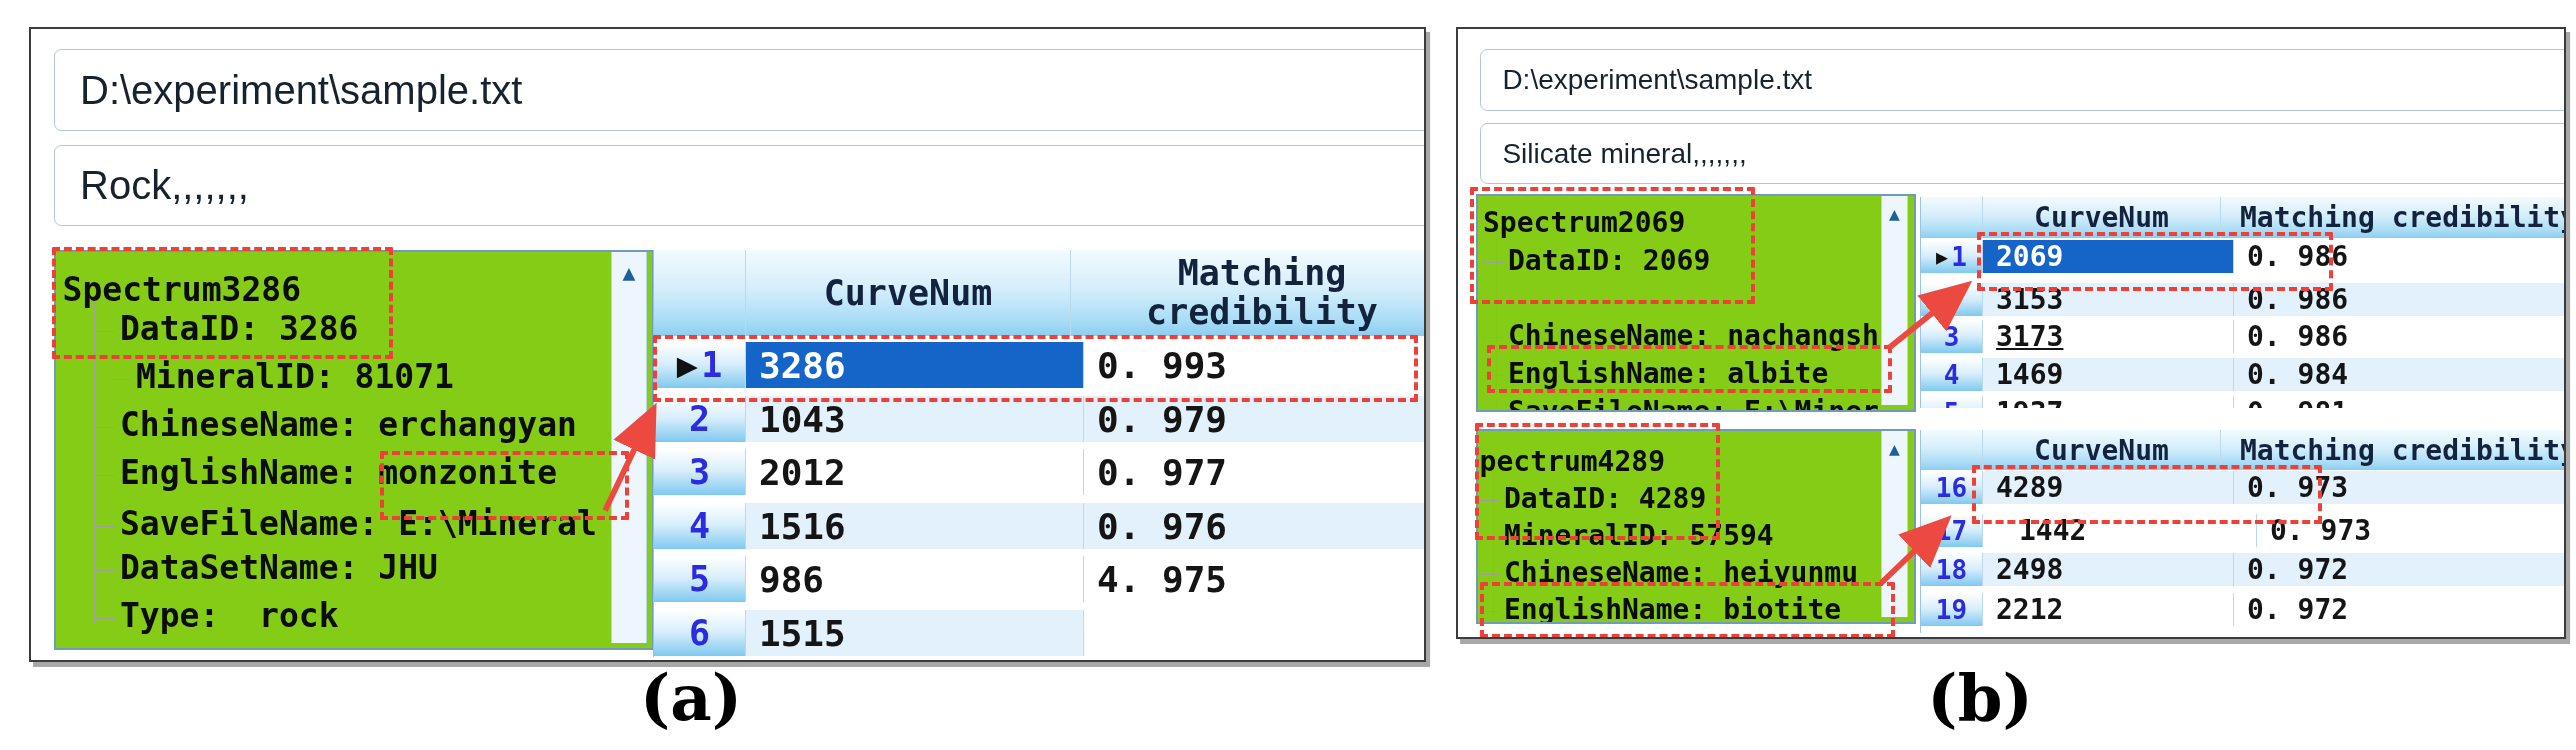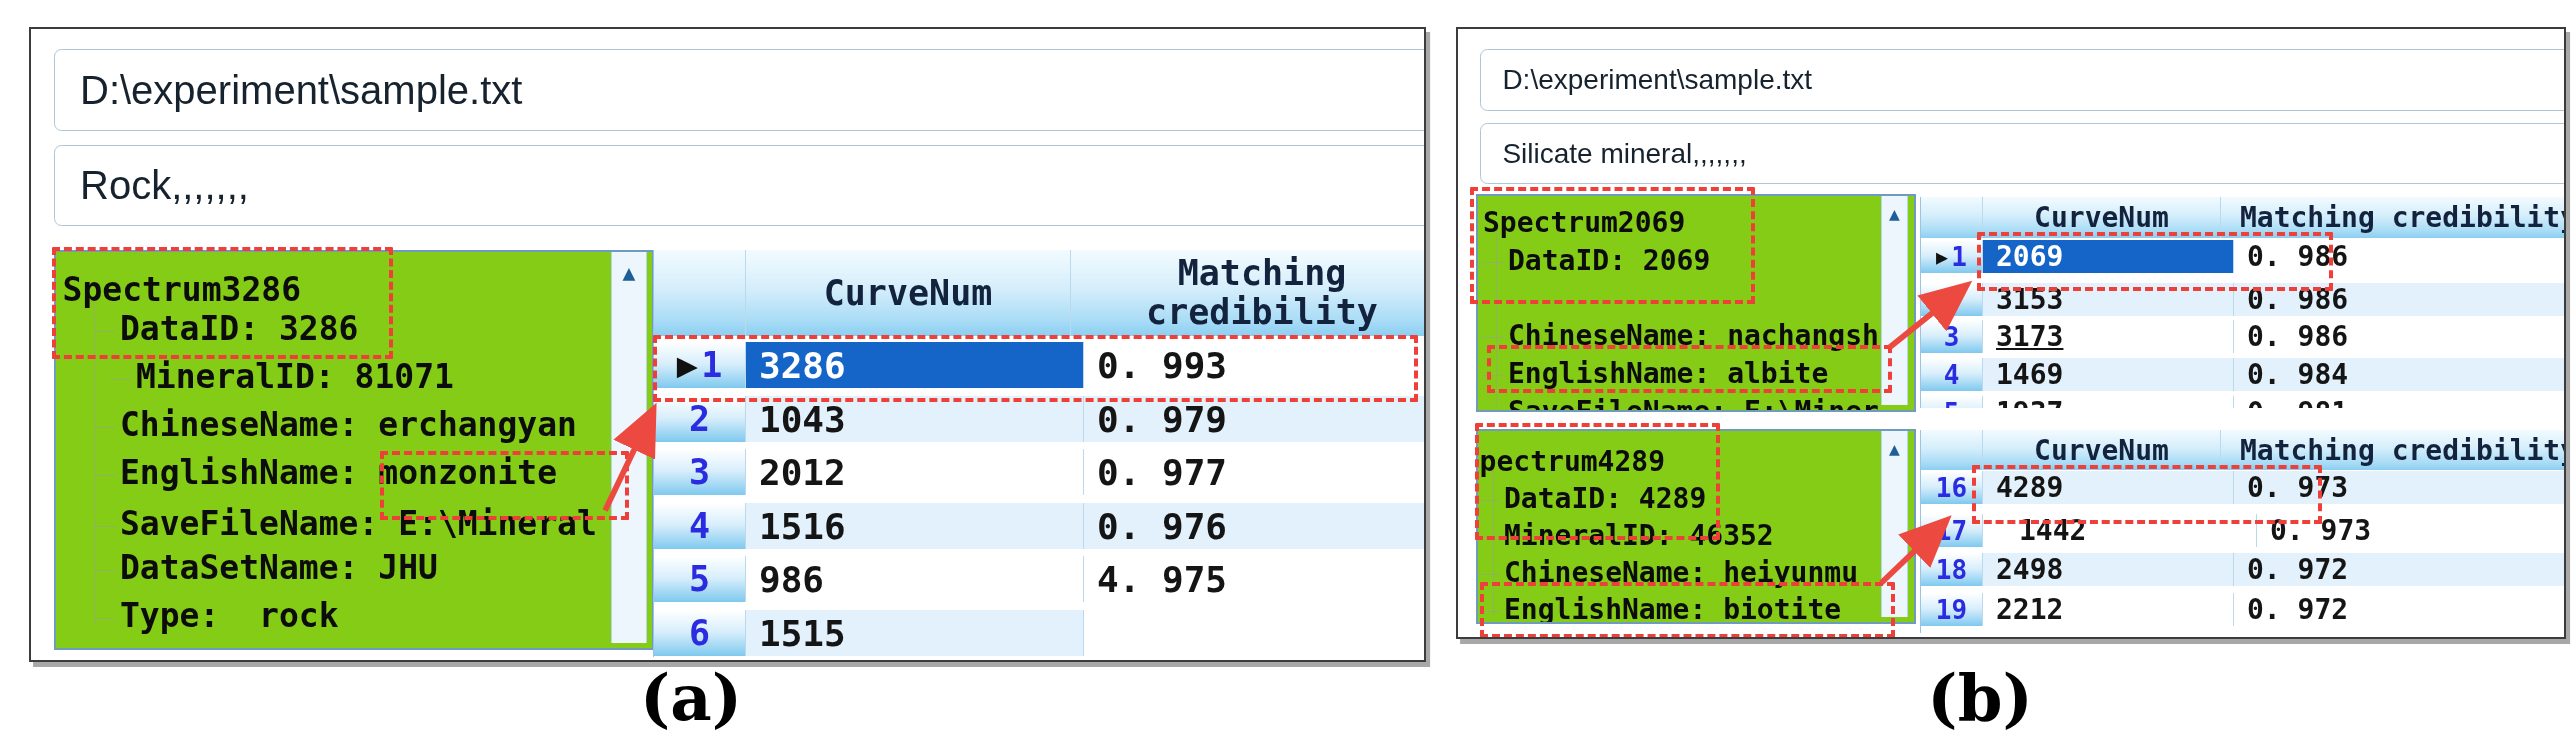--- a/index.html
+++ b/index.html
@@ -200,21 +200,21 @@
           </div>
         <div class="cell datacell sep-r" style="width:237px;">1937</div>
         <div class="cell datacell" style="flex:1;">0. 981</div>
       </div>
     </div>
 
     <div class="treebox tree-b" style="left:18px;top:400px;width:436px;height:191px;">
       <div class="guide" style="left:15px;top:40px;height:144px;"></div>
       <div class="titem" style="left:1.6px;top:15px;">pectrum4289</div>
       <div class="titem tchild" style="left:26px;top:52px;">DataID: 4289</div>
-      <div class="titem tchild" style="left:26px;top:89px;">MineralID: 46352</div>
+      <div class="titem tchild" style="left:26px;top:89px;">MineralID: 57594</div>
       <div class="titem tchild" style="left:26px;top:126px;">ChineseName: heiyunmu</div>
       <div class="titem tchild" style="left:26px;top:163px;">EnglishName: biotite</div>
       <div class="scroll" style="left:403px;top:0;width:25px;height:186px;">
         <span class="arrow" style="font-size:18px;margin-top:6.6px;">▲</span>
       </div>
     </div>
 
     <div class="tablewrap tbl-b" style="left:462px;top:401px;width:675px;height:203px;">
       <div class="thead" style="width:675px;height:40px;font-size:28px;">
         <div class="hc sep-r" style="width:61px;"></div>

